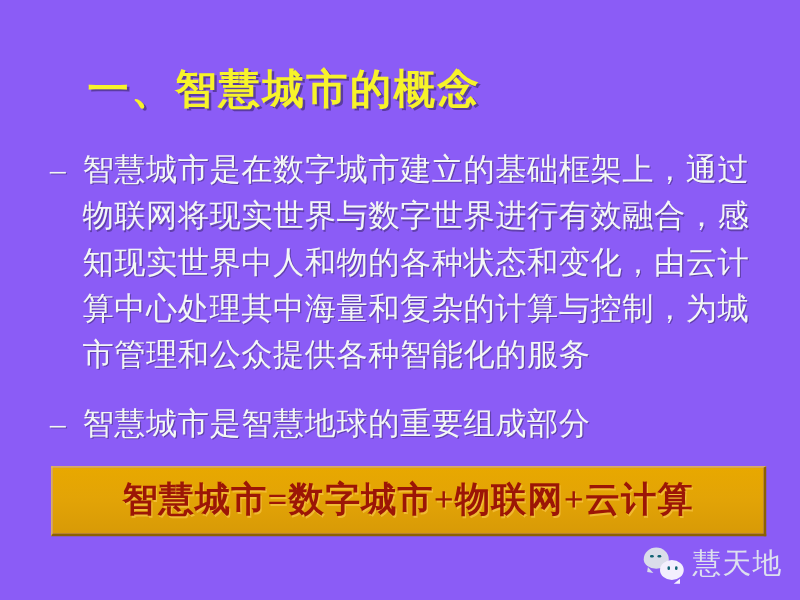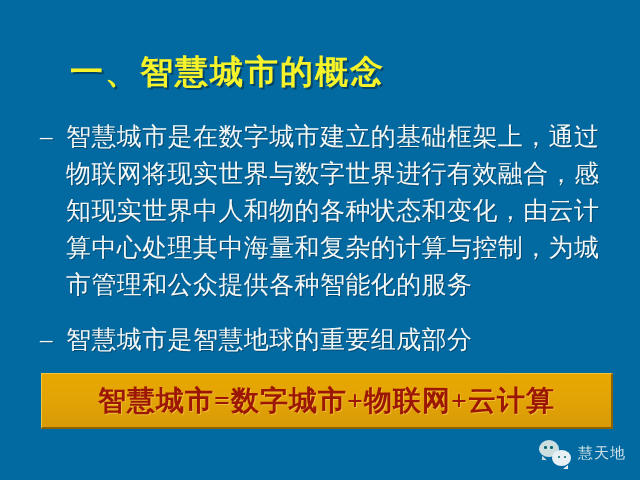--- a/index.html
+++ b/index.html
@@ -5,21 +5,21 @@
   html, body {
     margin: 0;
     padding: 0;
     background: #1d1d1d;
   }
   #slide {
     position: relative;
     width: 640px;
     height: 480px;
     overflow: hidden;
-    background: #0369a1;
+    background: #8b5cf6;
     font-family: "Liberation Serif", "DejaVu Serif", serif;
     -webkit-font-smoothing: antialiased;
   }
 
   
   .title {
     position: absolute;
     left: 70px;
     top: 50px;
     width: 520px;
@@ -161,21 +161,21 @@
     border-radius: 50%;
     background: #066567;
   }
   .d1 { left: 5px;  top: 6px; }
   .d2 { left: 11px; top: 6px; }
   .d3 { right: 11px; bottom: 8px; }
   .d4 { right: 5px;  bottom: 8px; }
 
   .watermark-text {
     color: #e6efee;
-    font-size: 15px;
+    font-size: 23px;
     letter-spacing: 1px;
     font-family: "Liberation Sans", "DejaVu Sans", sans-serif;
   }
 </style>
 </head>
 <body>
 
 <div id="slide">
 
   <div class="title">一、智慧城市的概念</div>

